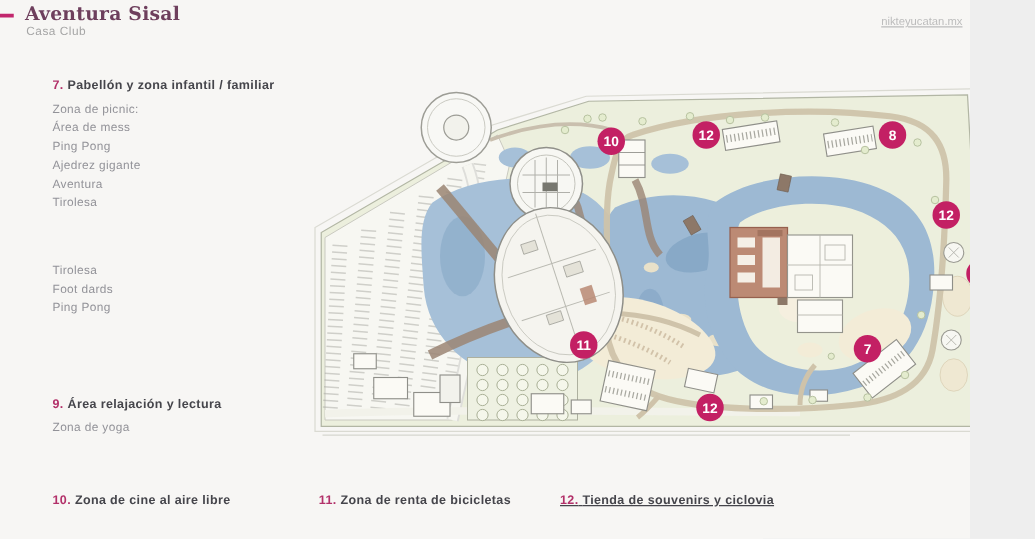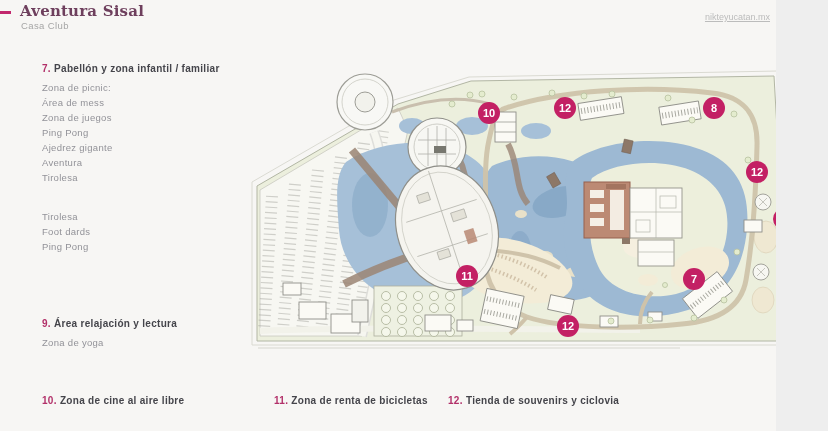--- a/index.html
+++ b/index.html
@@ -10,21 +10,21 @@
         font-size:15px;font-weight:600;color:#6e3f5d;letter-spacing:.2px;}
   .brand-sub{position:absolute;left:21px;top:20px;font-size:9.5px;color:#a6a6a6;letter-spacing:.4px;}
   .website{position:absolute;right:6px;top:12px;font-size:9px;color:#bcbcbc;
         text-decoration:underline;cursor:pointer;}
   .legend-sec{position:absolute;left:42px;width:205px;}
   .sec-7{top:63px;} .sec-8{top:209px;} .sec-9{top:318px;}
   .legend-head{font-size:10px;font-weight:bold;color:#45454b;letter-spacing:.3px;margin-bottom:6px;}
   .num{color:#b23069;}
   .legend-item{font-size:9.5px;color:#929298;line-height:15px;letter-spacing:.3px;}
   .bottom-item{position:absolute;top:395px;font-size:10px;font-weight:bold;color:#45454b;letter-spacing:.3px;}
-  .bi-10{left:42px;} .bi-11{left:255px;margin-left:19px;} .bi-12{left:448px;}
+  .bi-10{left:42px;} .bi-11{left:255px;} .bi-12{left:448px;text-decoration:underline;}
   .map{position:absolute;left:240px;top:55px;width:560px;height:300px;}
   .badge-text{font-family:"Liberation Sans",sans-serif;font-size:11px;font-weight:bold;
         fill:#ffffff;text-anchor:middle;}
 </style>
 </head>
 <body>
 
 <div class="page">
 
   <div class="brand-dash"></div>
@@ -32,21 +32,20 @@
   <div class="brand-sub">Casa Club</div>
   <div class="website">nikteyucatan.mx</div>
 
   <div class="legend-sec sec-7">
     <div class="legend-head">
       <span class="num">7.</span>
       <span>Pabellón y zona infantil / familiar</span>
     </div>
     <div class="legend-item">Zona de picnic:</div>
     <div class="legend-item">Área de mess</div>
-    <div class="legend-item">Zona de juegos</div>
     <div class="legend-item">Ping Pong</div>
     <div class="legend-item">Ajedrez gigante</div>
     <div class="legend-item">Aventura</div>
     <div class="legend-item">Tirolesa</div>
   </div>
 
   <div class="legend-sec sec-8">
     <div class="legend-item">Tirolesa</div>
     <div class="legend-item">Foot dards</div>
     <div class="legend-item">Ping Pong</div>

